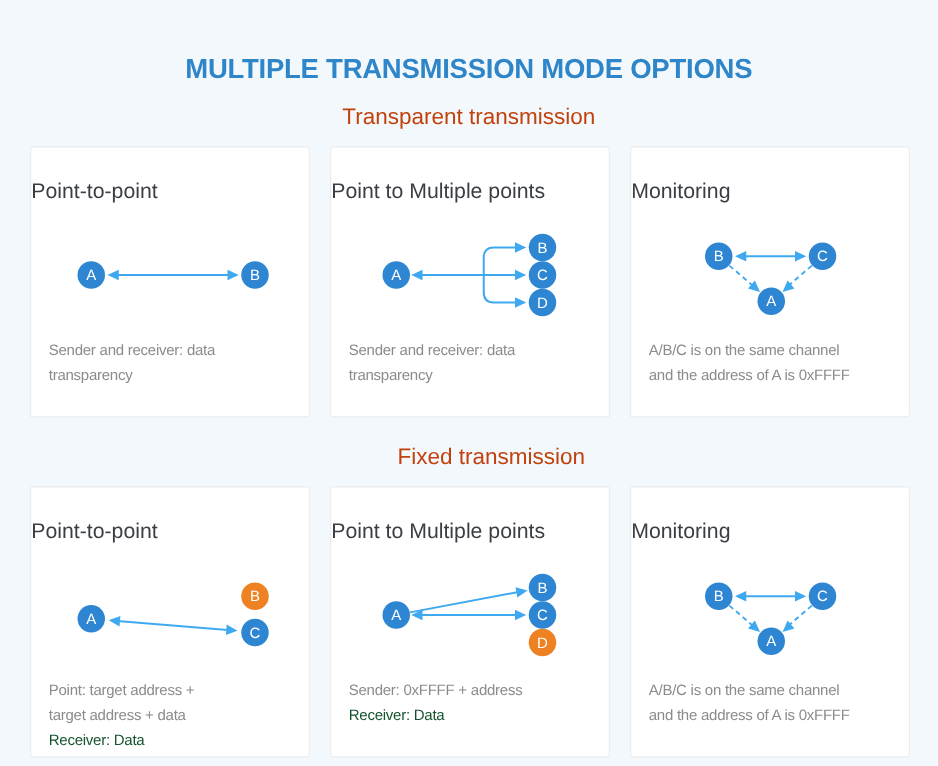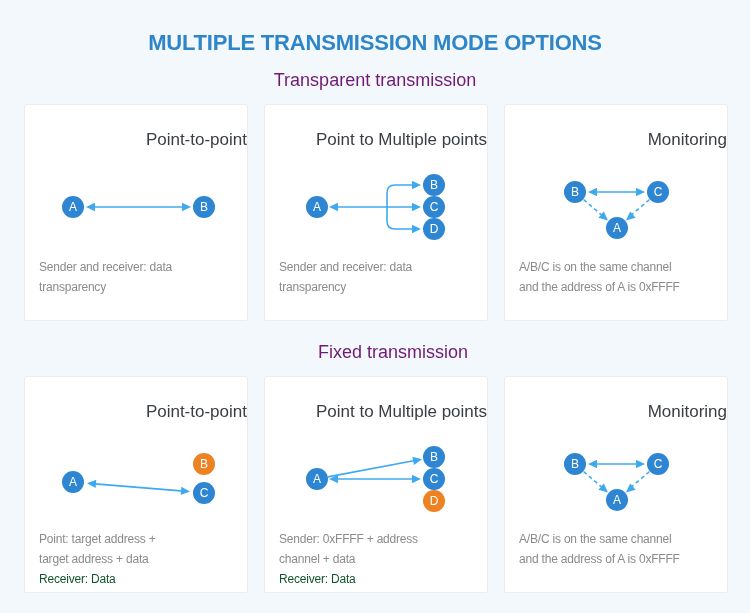--- a/index.html
+++ b/index.html
@@ -4,47 +4,47 @@
 <style>
   html,body{margin:0;padding:0;}
   body{
     width:750px;height:613px;
     background:#f3f8fc;
     font-family:"Liberation Sans","DejaVu Sans",sans-serif;
     overflow:hidden;
   }
   .page{width:750px;height:613px;}
   .page-title{
-    margin:4px;padding-top:27px;
+    margin:16px;padding-top:27px;
     text-align:center;
     font-size:22px;font-weight:bold;letter-spacing:-0.2px;
     color:#2e86c8;line-height:24px;
   }
   .section-title{
     margin:15px 0 0 0;
     text-align:center;
     font-size:18px;font-weight:normal;
-    color:#701a75;line-height:21px;
+    color:#c2410c;line-height:21px;
   }
   .card-row{
     display:flex;
     margin:13px 24px 0 24px;
     gap:16px;
   }
   .card{
     width:222px;height:215px;
     background:#ffffff;
     border:1px solid #ececec;
     border-radius:2px;
     display:flex;flex-direction:column;
     flex:0 0 auto;
   }
   .card-title{
     margin:0;padding-top:24px;
-    text-align:right;
+    text-align:left;
     font-size:17px;font-weight:normal;
     color:#3a3e44;line-height:21px;
   }
   .diagram{
     display:block;
     margin:2px auto 0 auto;
   }
   .desc{
     margin:9px 12px 0 14px;
     font-size:12px;line-height:20px;letter-spacing:-0.2px;
@@ -184,21 +184,20 @@
         <circle class="node-blue" cx="169" cy="33" r="11"></circle>
         <circle class="node-blue" cx="169" cy="55" r="11"></circle>
         <circle class="node-orange" cx="169" cy="77" r="11"></circle>
         <text class="node-label" x="52" y="59" text-anchor="middle">A</text>
         <text class="node-label" x="169" y="37" text-anchor="middle">B</text>
         <text class="node-label" x="169" y="59" text-anchor="middle">C</text>
         <text class="node-label" x="169" y="81" text-anchor="middle">D</text>
       </svg>
       <div class="desc">
         <div>Sender: 0xFFFF + address</div>
-        <div>channel + data</div>
         <div class="desc-highlight">Receiver: Data</div>
       </div>
     </div>
 
     <div class="card">
       <h3 class="card-title">Monitoring</h3>
       <svg class="diagram" width="224" height="96" viewBox="0 0 224 96">
         <line class="arrow-line" x1="85" y1="40" x2="138" y2="40"></line>
         <polygon class="arrow-head" points="83,40 92,35.8 92,44.2"></polygon>
         <polygon class="arrow-head" points="140,40 131,35.8 131,44.2"></polygon>

